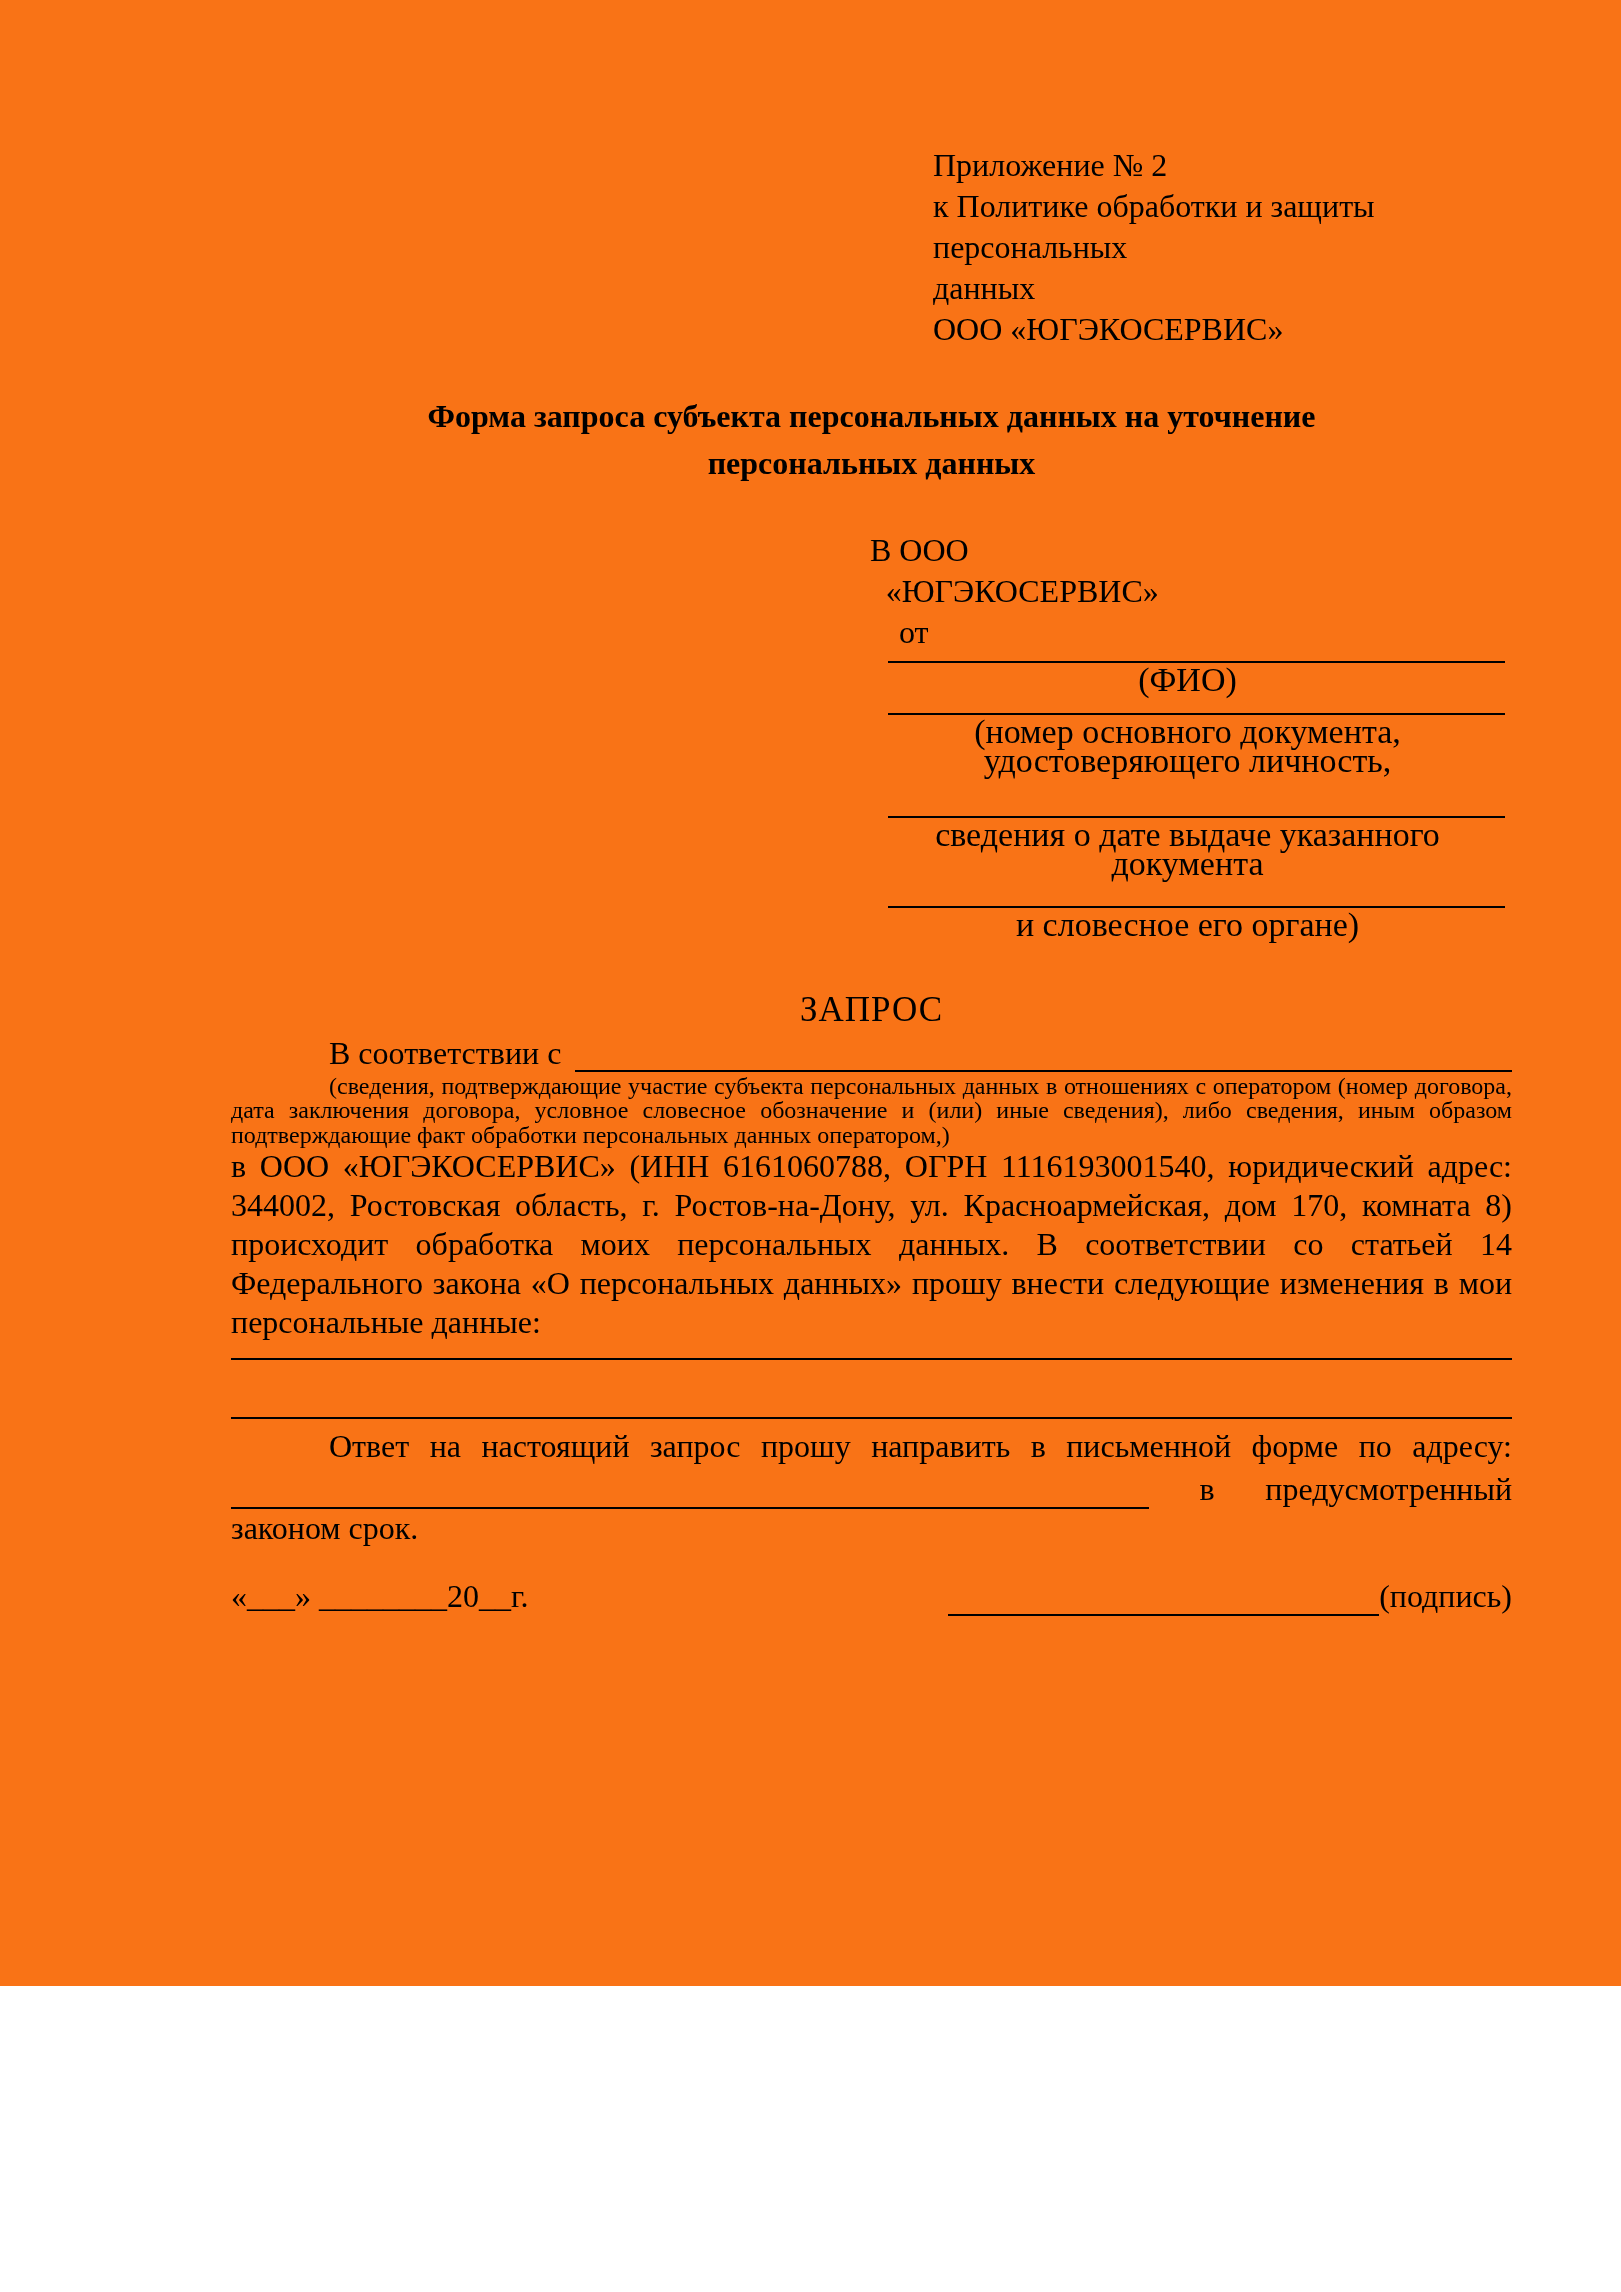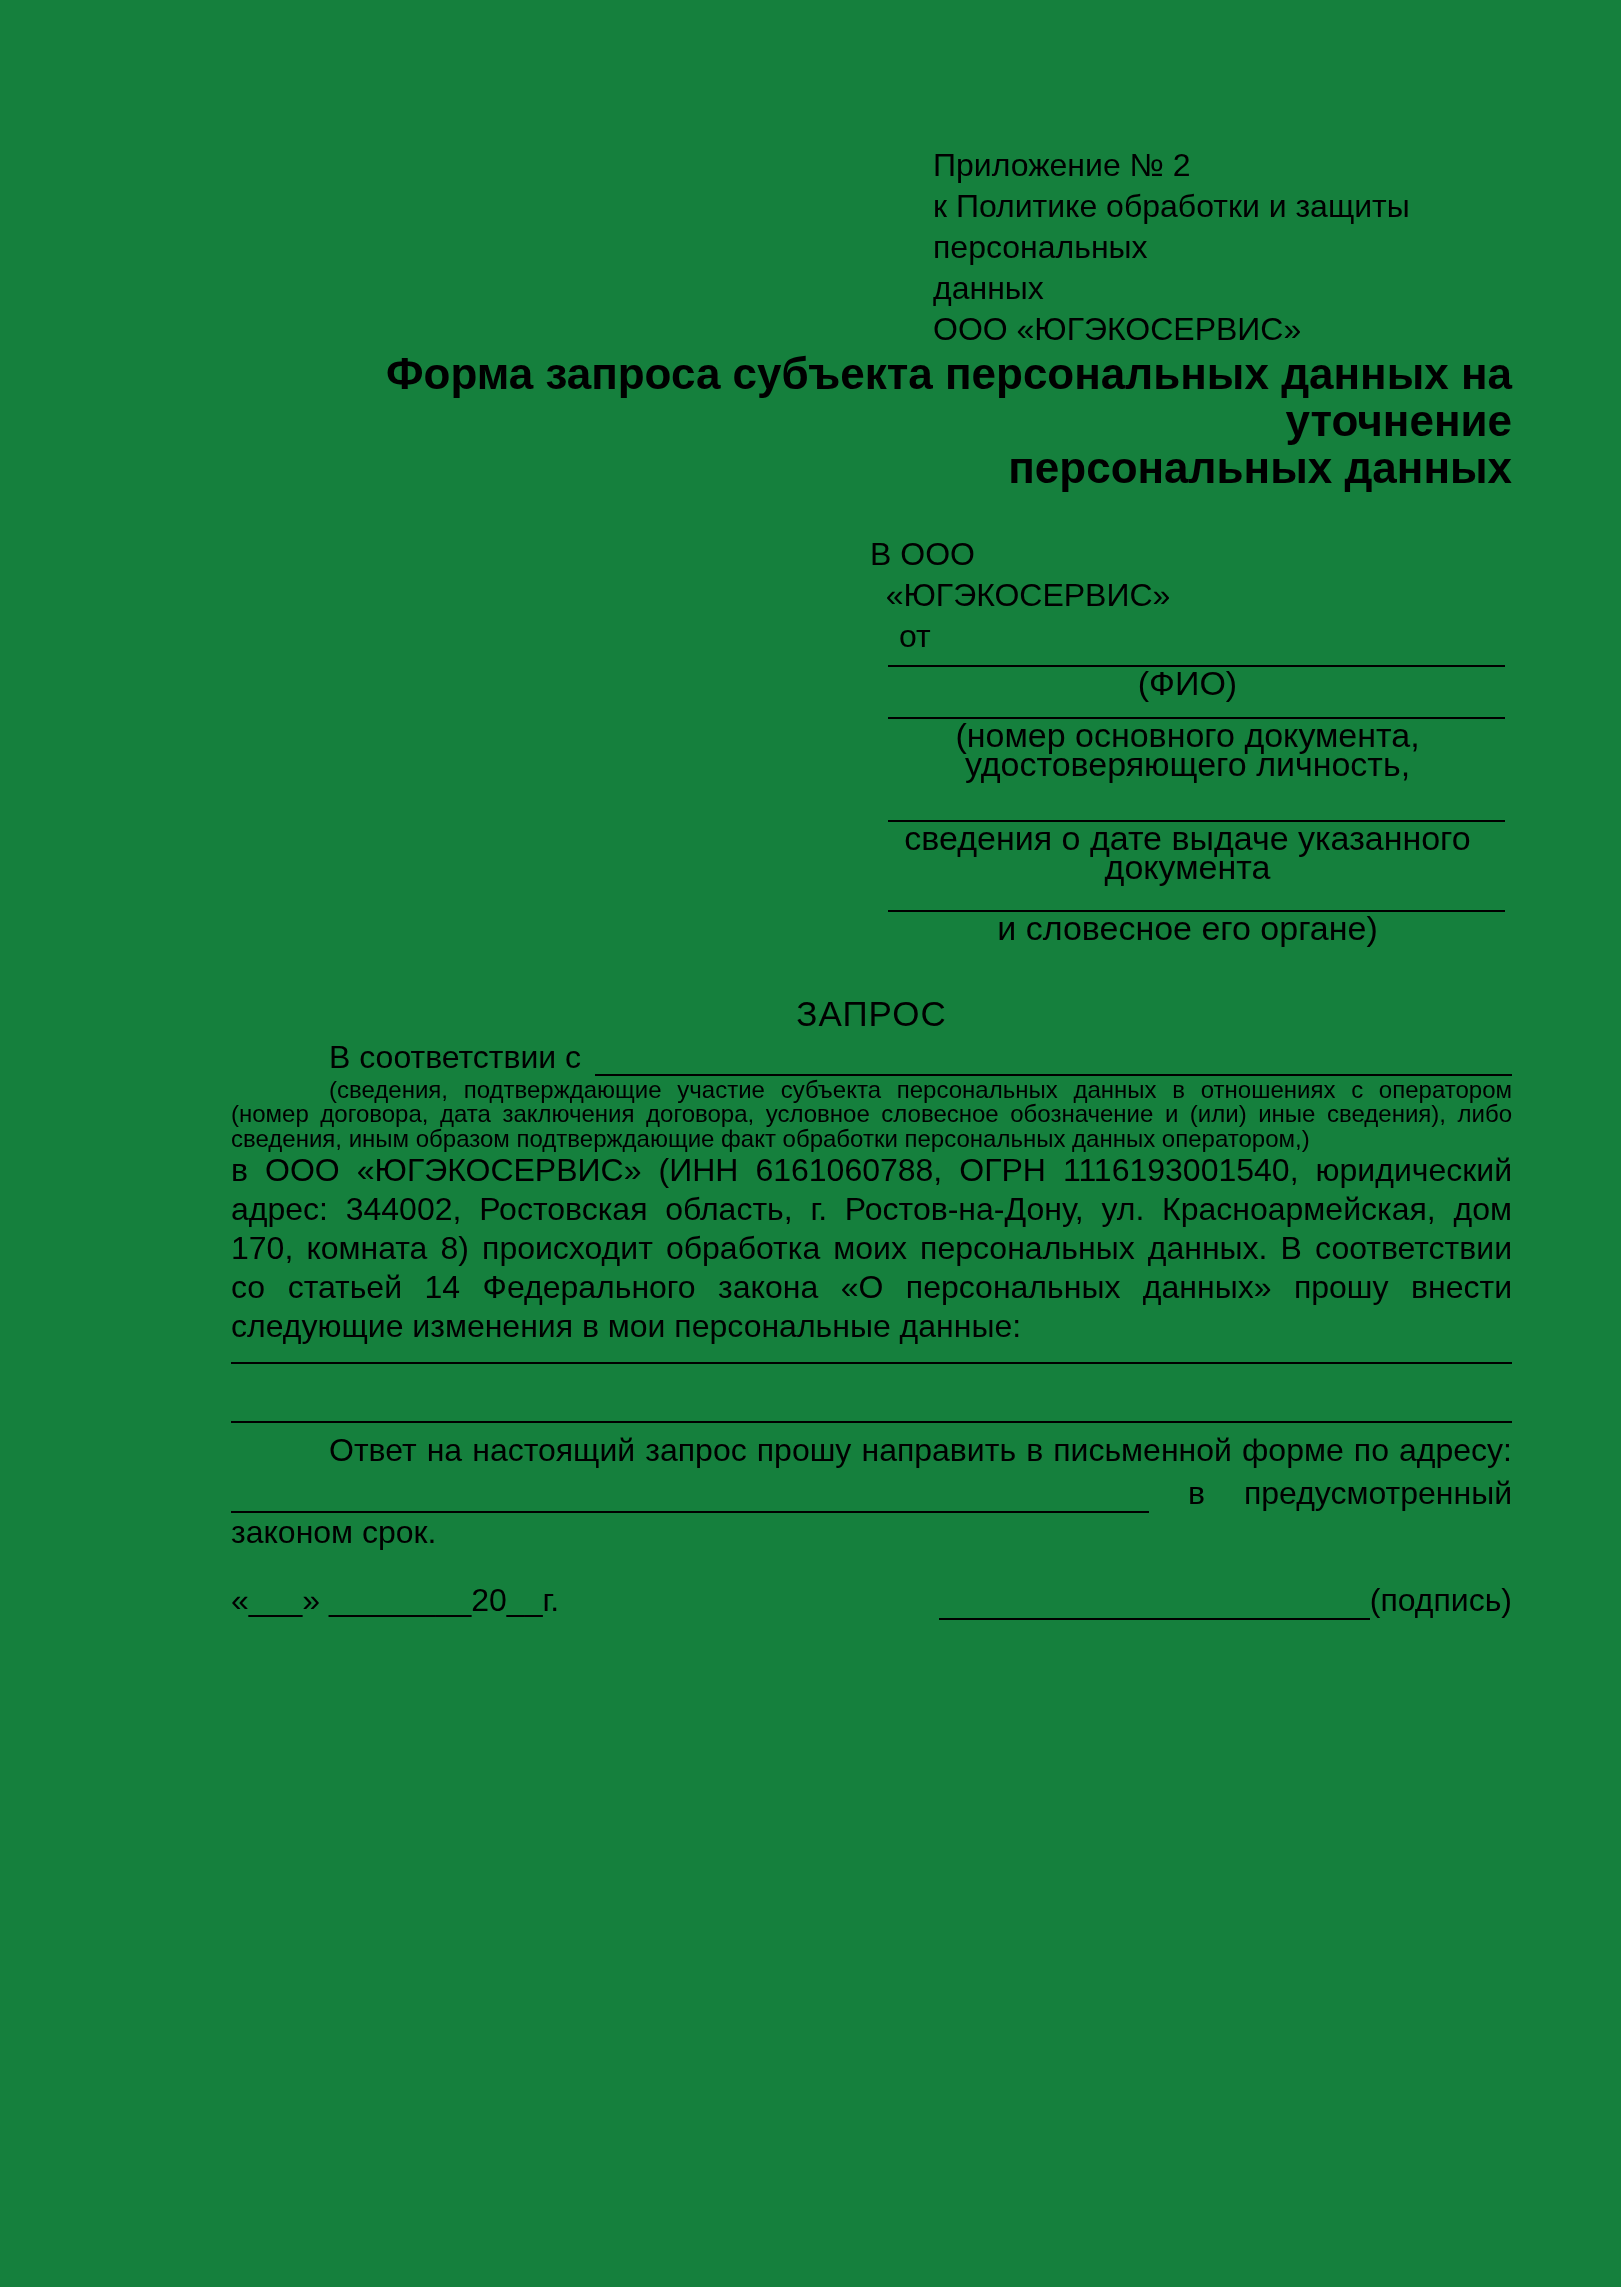--- a/index.html
+++ b/index.html
@@ -3,41 +3,42 @@
 <meta charset="utf-8">
 <style>
   html, body {
     margin: 0;
     padding: 0;
     background: #ffffff;
   }
   .page {
     position: relative;
     width: 1621px;
-    height: 2287px;
-    background: #15803d;
+    height: 1986px;
+    background: #f97316;
     color: #000000;
-    font-family: Liberation Sans, sans-serif;
+    font-family: Liberation Serif, serif;
     box-sizing: border-box;
     padding: 145px 109px 0 231px;
     overflow: hidden;
   }
 
   
   .annex {
     margin-left: 702px;
     font-size: 32px;
     line-height: 41px;
   }
 
   
   .doc-title {
-    text-align: right;
+    margin-top: 43px;
+    text-align: center;
     font-weight: bold;
-    font-size: 44px;
+    font-size: 32px;
     line-height: 47px;
   }
 
   
   .addressee {
     margin-top: 43px;
     margin-left: 639px;
     width: 635px;
     font-size: 32px;
     line-height: 41px;

